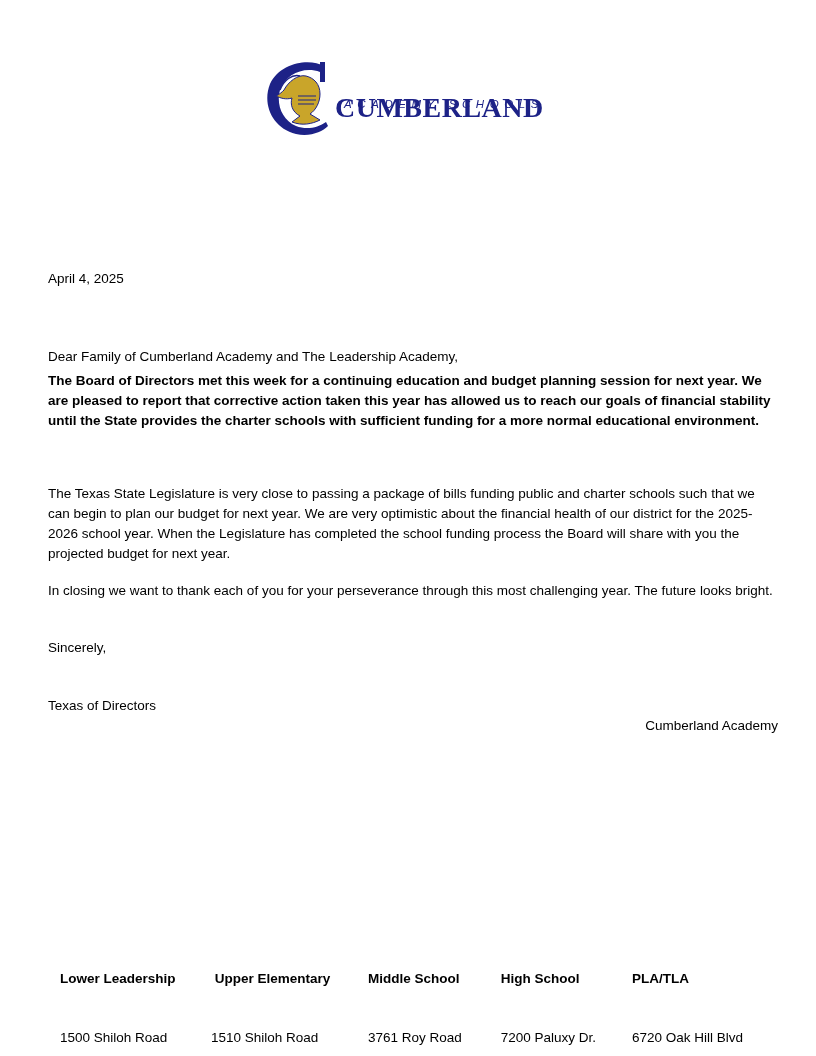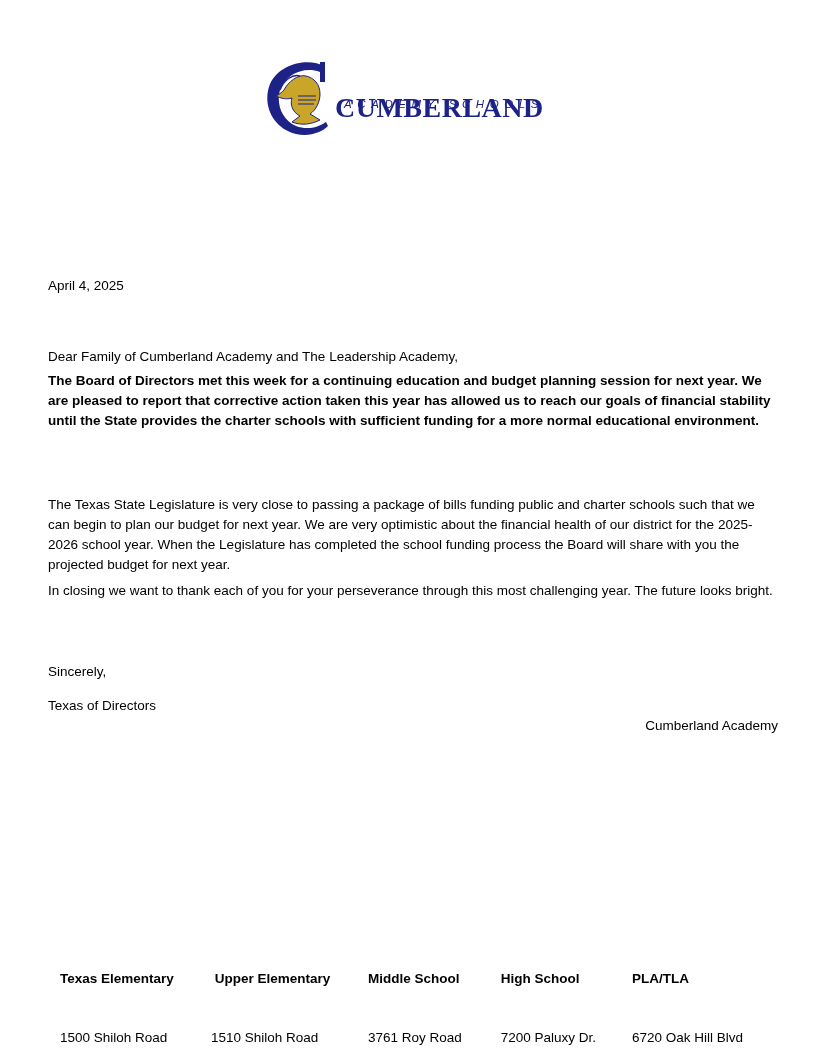--- a/index.html
+++ b/index.html
@@ -5,26 +5,26 @@
   html, body { margin: 0; padding: 0; background: #ffffff; }
   body { width: 816px; height: 1056px; position: relative; overflow: hidden;
          font-family: "Liberation Sans", sans-serif; color: #000; }
   .logo { position: absolute; left: 262px; top: 60px; width: 300px; height: 76px; }
   .logo-c { position: absolute; left: 0; top: 0; width: 76px; height: 76px; }
   .logo-title { position: absolute; left: 73px; top: 10px; font-family: "Liberation Serif", "DejaVu Serif", serif;
                 font-weight: bold; font-size: 28px; color: #1d2287; letter-spacing: 0.5px; line-height: 1; margin-top: 24px; }
   .logo-sub { position: absolute; left: 82px; top: 39px; font-family: "Liberation Sans", sans-serif;
               font-size: 11.5px; color: #1d2287; letter-spacing: 5.6px; line-height: 1; font-style: italic; }
   .text { position: absolute; left: 48px; width: 730px; font-size: 13.5px; line-height: 20px; }
-  .date { top: 276px; }
+  .date { top: 269px; }
   .salutation { top: 347px; }
   .p1 { top: 371px; font-weight: bold; }
-  .p2 { top: 495px; }
+  .p2 { top: 484px; }
   .p3 { top: 581px; }
-  .closing { top: 638px; margin-top: 24px; }
+  .closing { top: 638px; }
   .sig1 { top: 696px; }
   .sig2 { top: 716px; text-align: right; }
   .footer { position: absolute; top: 930px; left: 0; width: 816px; font-size: 13.5px; line-height: 19.5px; }
   .col { position: absolute; top: 0; white-space: pre; }
   .col .head { font-weight: bold; }
 </style>
 </head>
 <body>
 
 <div class="logo">
@@ -43,21 +43,21 @@
 <div class="text salutation">Dear Family of Cumberland Academy and The Leadership Academy,</div>
 <div class="text p1">The Board of Directors met this week for a continuing education and budget planning session for next year. We are pleased to report that corrective action taken this year has allowed us to reach our goals of financial stability until the State provides the charter schools with sufficient funding for a more normal educational environment.</div>
 <div class="text p2">The Texas State Legislature is very close to passing a package of bills funding public and charter schools such that we can begin to plan our budget for next year.  We are very optimistic about the financial health of our district for the 2025-2026 school year.  When the Legislature has completed the school funding process the Board will share with you the projected budget for next year.</div>
 <div class="text p3">In closing we want to thank each of you for your perseverance through this most challenging year.  The future looks bright.</div>
 <div class="text closing">Sincerely,</div>
 <div class="text sig1">Texas of Directors</div>
 <div class="text sig2">Cumberland Academy</div>
 
 <div class="footer">
   <div class="col" style="left:60px">
-    <div class="head">Texas Elementary</div>
+    <div class="head">Lower Leadership</div>
     <div>1500 Shiloh Road</div>
     
     
   </div>
   <div class="col" style="left:211px">
     <div class="head"> Upper Elementary</div>
     <div>1510 Shiloh Road</div>
     
     
   </div>

